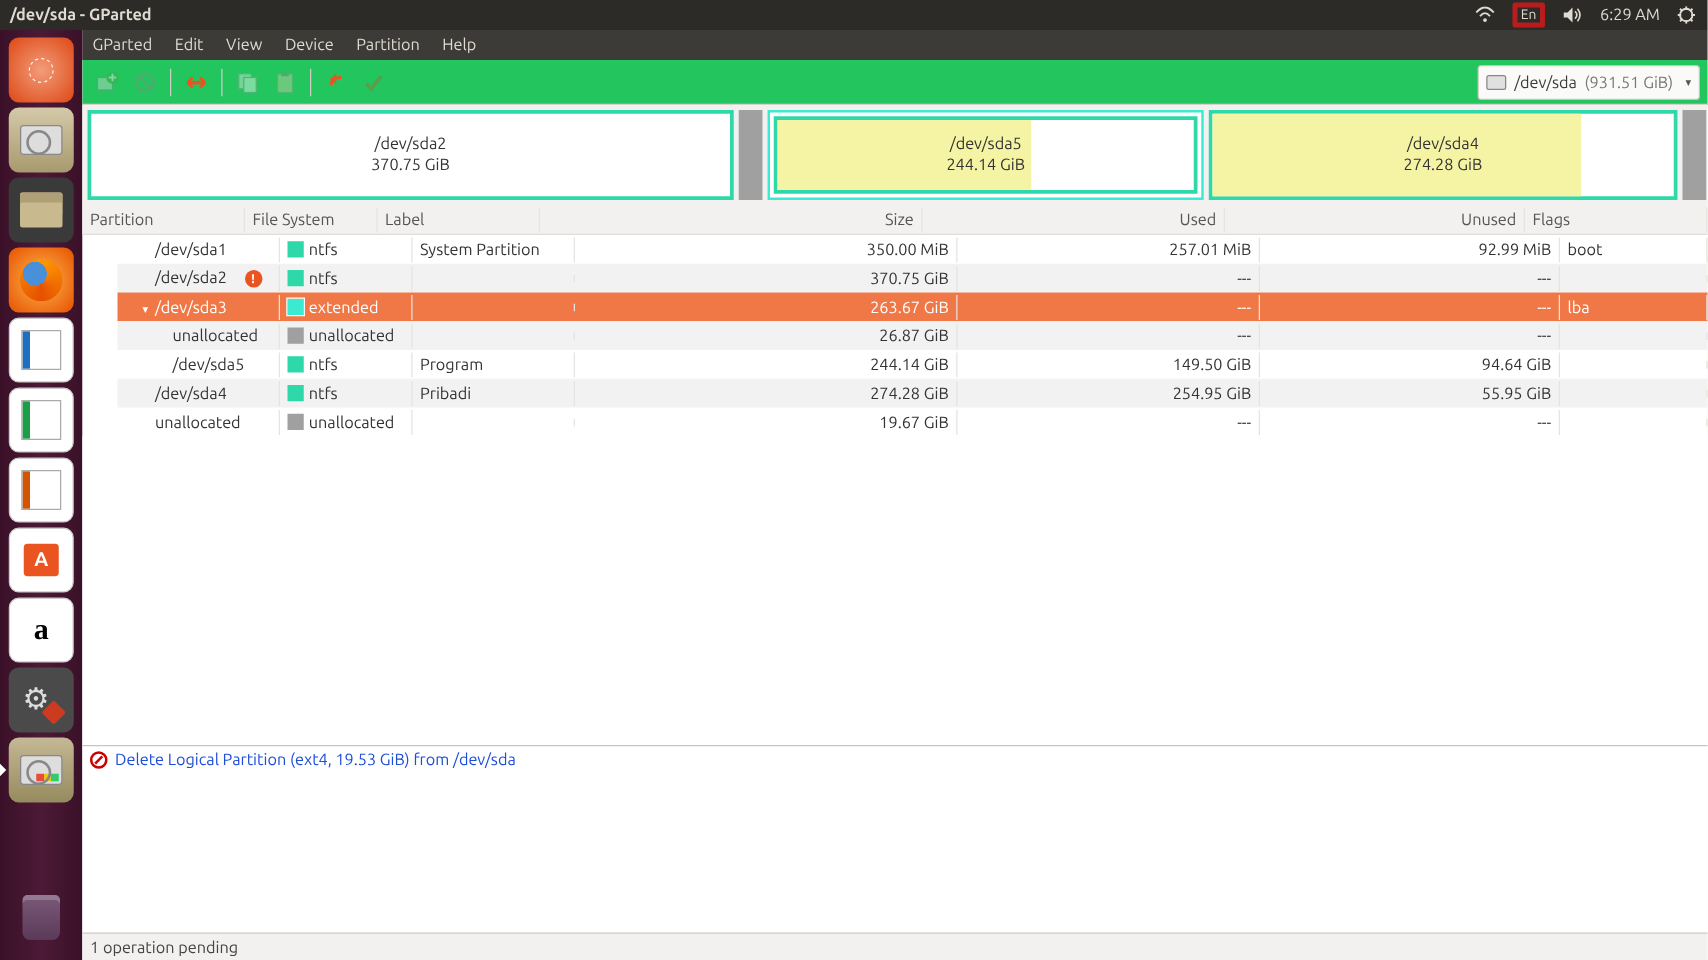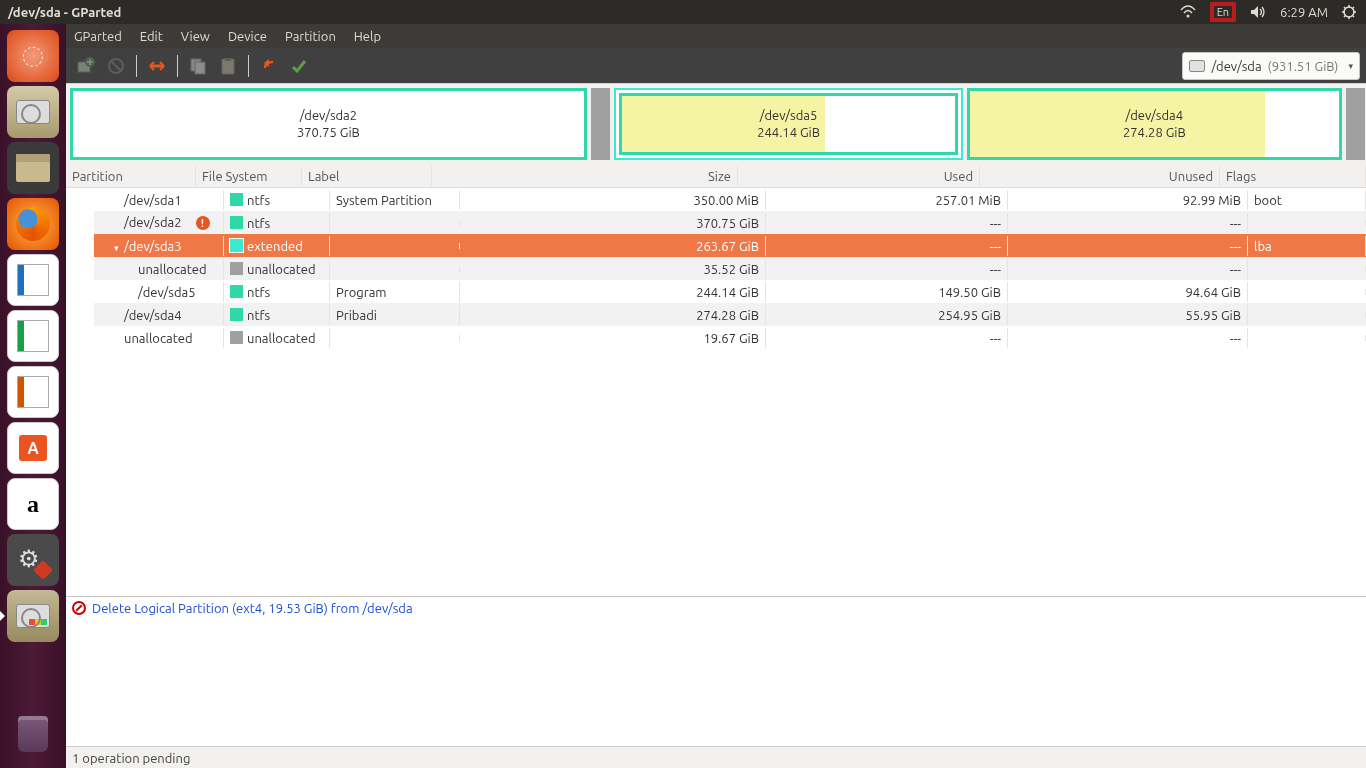--- a/index.html
+++ b/index.html
@@ -18,21 +18,21 @@
 
 
 .launcher { position: absolute; top: 24px; left: 0; width: 66px; bottom: 0; background: linear-gradient(to right, #3a1028, #4c1a36 50%, #3a1028); display: flex; flex-direction: column; align-items: center; padding-top: 6px; gap: 4px; }
 .launcher .tile { width: 52px; height: 52px; border-radius: 8px; display: flex; align-items: center; justify-content: center; position: relative; }
 .launcher .tile.active::before { content: ""; position: absolute; left: -7px; top: 50%; transform: translateY(-50%); border: 5px solid transparent; border-left-color: #fff; }
 
 
 .app { position: absolute; top: 48px; left: 66px; right: 0; bottom: 0; background: #fff; display: flex; flex-direction: column; }
 
 
-.toolbar { height: 36px; background: #404040; border-bottom: 1px solid #d6d3cf; display: flex; align-items: center; padding: 0 6px; gap: 2px; }
+.toolbar { height: 36px; background: #22c55e; border-bottom: 1px solid #d6d3cf; display: flex; align-items: center; padding: 0 6px; gap: 2px; }
 .toolbar .tool-btn { width: 28px; height: 28px; display: flex; align-items: center; justify-content: center; border-radius: 3px; }
 .toolbar .tool-btn.disabled { opacity: 0.4; }
 .toolbar .sep { width: 1px; height: 22px; background: #d0ccc5; margin: 0 4px; }
 .toolbar .dev-selector { margin-left: auto; height: 28px; border: 1px solid #c7c3bd; border-radius: 3px; background: #fafaf8; display: flex; align-items: center; padding: 0 6px; gap: 6px; font-size: 13px; color: #3c3b37; }
 .toolbar .dev-selector .disk-ic { width: 16px; height: 12px; background: #e0e0e0; border: 1px solid #888; border-radius: 2px; }
 .toolbar .dev-selector .tri { font-size: 9px; color: #555; margin-left: 4px;}
 
 
 .part-map { height: 80px; background: #f2f1ef; display: flex; align-items: stretch; padding: 4px; gap: 4px; }
 .part-box { border: 3px solid #2fd8a8; background: #fff; display: flex; flex-direction: column; align-items: center; justify-content: center; font-size: 13px; color: #333; position: relative; }
@@ -321,21 +321,21 @@
         <div class="c-unused">---</div>
         <div class="c-flags">lba</div>
       </div>
       <div class="tbl-row striped">
         <div class="c-part indent2"><span class="tri"></span><span>unallocated</span></div>
         <div class="c-fs">
           <span class="sw unalloc"></span>
           <span>unallocated</span>
         </div>
         <div class="c-lab"></div>
-        <div class="c-size">35.52 GiB</div>
+        <div class="c-size">26.87 GiB</div>
         <div class="c-used">---</div>
         <div class="c-unused">---</div>
         <div class="c-flags"></div>
       </div>
       <div class="tbl-row">
         <div class="c-part indent2"><span class="tri"></span><span>/dev/sda5</span></div>
         <div class="c-fs">
           <span class="sw ntfs"></span>
           <span>ntfs</span>
         </div>

